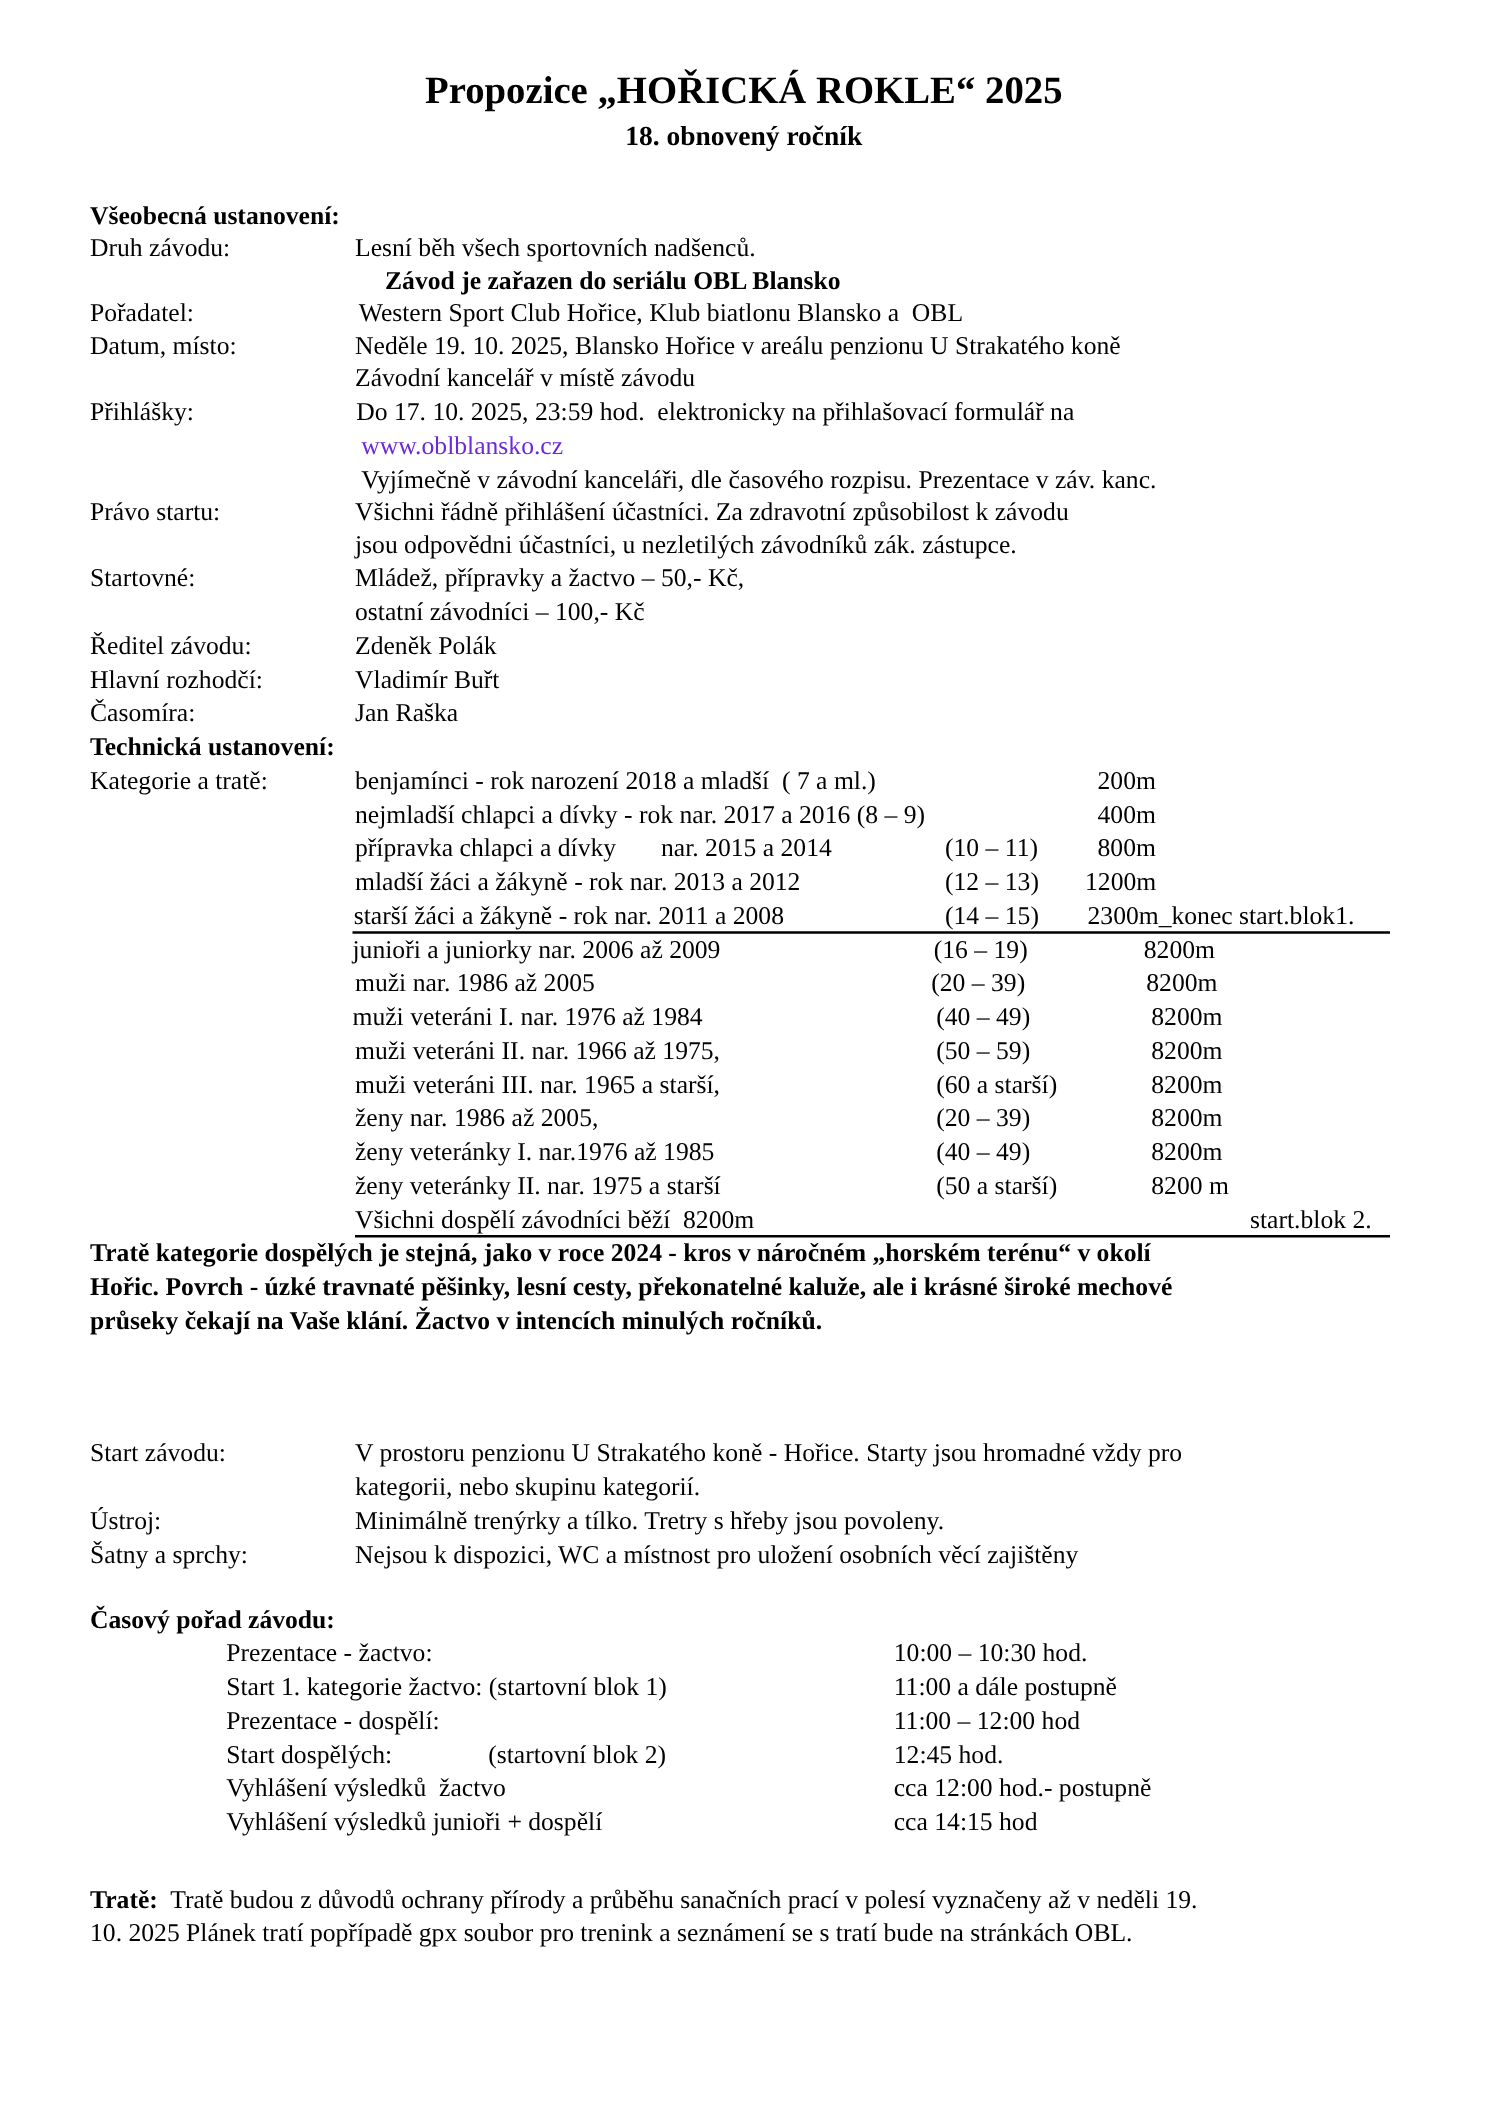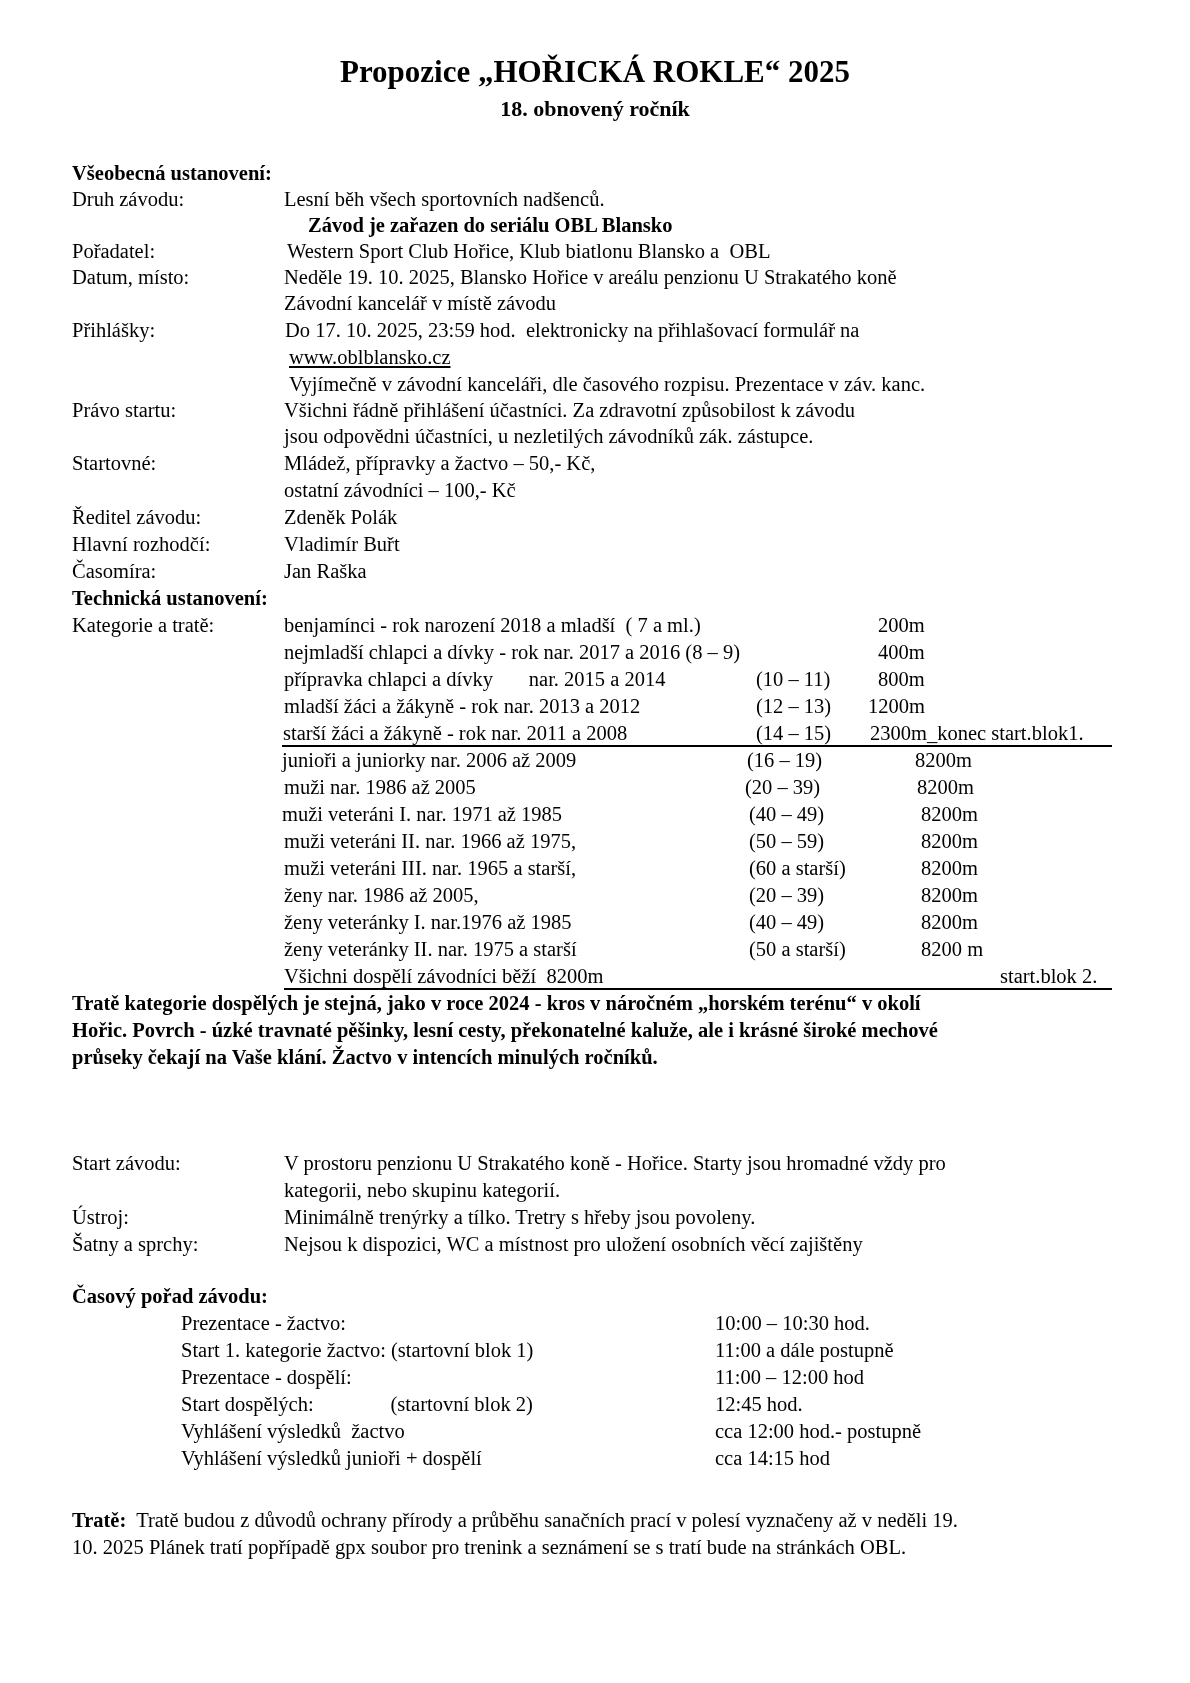--- a/index.html
+++ b/index.html
@@ -6,21 +6,21 @@
   body {
     width: 1190px; height: 1683px; position: relative; overflow: hidden;
     font-family: "Liberation Serif", "DejaVu Serif", serif;
     color: #000000;
   }
   .abs { position: absolute; white-space: pre; }
   .title { font-size: 31px; font-weight: bold; left: 0; width: 1190px; text-align: center; top: 54px; }
   .subtitle { font-size: 22px; font-weight: bold; left: 0; width: 1190px; text-align: center; top: 96px; }
   .t { font-size: 20.5px; line-height: 26px; }
   .b { font-weight: bold; }
-  .link { color: #000000; text-decoration: underline; }
+  .link { color: #6d28d9; }
   .hr { position: absolute; height: 1.5px; background: #000; }
 </style>
 </head>
 <body>
 
 <div class="abs title">Propozice „HOŘICKÁ ROKLE“ 2025</div>
 <div class="abs subtitle">18. obnovený ročník</div>
 
 <div class="abs t b" style="left:72px; top:160px;">Všeobecná ustanovení:</div>
 
@@ -80,21 +80,21 @@
 <div class="hr" style="left:282px; top:745px; width:830px;"></div>
 
 <div class="abs t" style="left:282px; top:747px;">junioři a juniorky nar. 2006 až 2009</div>
 <div class="abs t" style="left:747px; top:747px;">(16 – 19)</div>
 <div class="abs t" style="left:915px; top:747px;">8200m</div>
 
 <div class="abs t" style="left:284px; top:774px;">muži nar. 1986 až 2005</div>
 <div class="abs t" style="left:745px; top:774px;">(20 – 39)</div>
 <div class="abs t" style="left:917px; top:774px;">8200m</div>
 
-<div class="abs t" style="left:282px; top:801px;">muži veteráni I. nar. 1971 až 1985</div>
+<div class="abs t" style="left:282px; top:801px;">muži veteráni I. nar. 1976 až 1984</div>
 <div class="abs t" style="left:749px; top:801px;">(40 – 49)</div>
 <div class="abs t" style="left:921px; top:801px;">8200m</div>
 
 <div class="abs t" style="left:284px; top:828px;">muži veteráni II. nar. 1966 až 1975,</div>
 <div class="abs t" style="left:749px; top:828px;">(50 – 59)</div>
 <div class="abs t" style="left:921px; top:828px;">8200m</div>
 
 <div class="abs t" style="left:284px; top:855px;">muži veteráni III. nar. 1965 a starší,</div>
 <div class="abs t" style="left:749px; top:855px;">(60 a starší)</div>
 <div class="abs t" style="left:921px; top:855px;">8200m</div>

